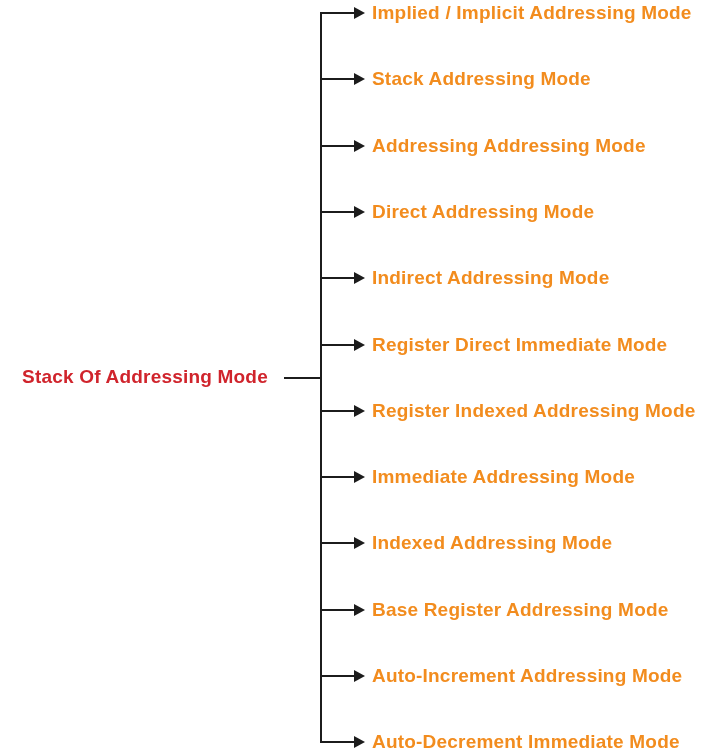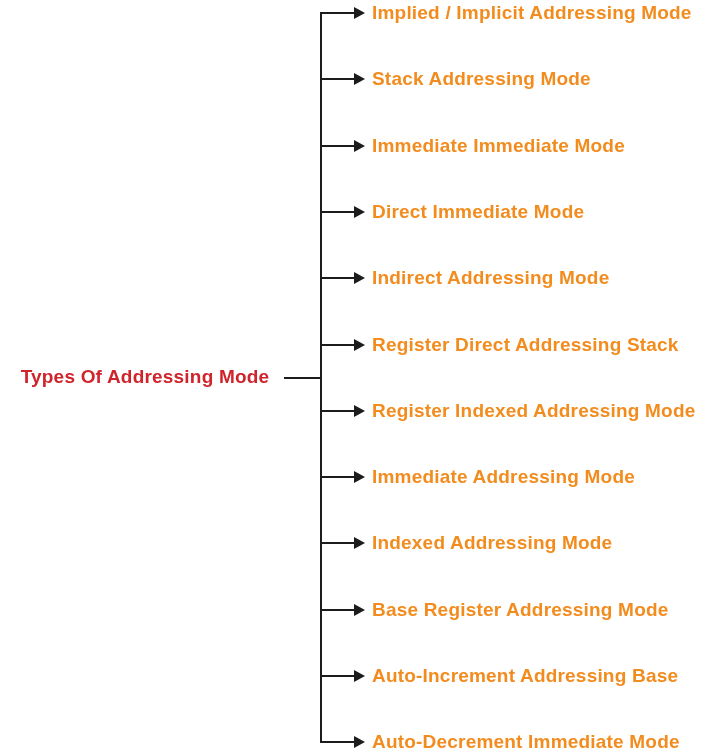--- a/index.html
+++ b/index.html
@@ -81,53 +81,53 @@
     font-weight: bold;
     color: var(--item-color);
     white-space: nowrap;
     letter-spacing: 0.2px;
   }
 </style>
 </head>
 <body>
 
 <div id="stage">
-  <div id="root-label">Types Of Addressing Mode</div>
+  <div id="root-label">Stack Of Addressing Mode</div>
   <div id="root-connector"></div>
   <div id="trunk"></div>
   <div id="rows">
       <div class="row" style="top: 13px;">
         <div class="branch-line"></div>
         <div class="arrow-head"></div>
         <div class="item-label">Implied / Implicit Addressing Mode</div>
       </div>
       <div class="row" style="top: 79.3px;">
         <div class="branch-line"></div>
         <div class="arrow-head"></div>
         <div class="item-label">Stack Addressing Mode</div>
       </div>
       <div class="row" style="top: 145.6px;">
         <div class="branch-line"></div>
         <div class="arrow-head"></div>
-        <div class="item-label">Immediate Immediate Mode</div>
+        <div class="item-label">Addressing Addressing Mode</div>
       </div>
       <div class="row" style="top: 211.9px;">
         <div class="branch-line"></div>
         <div class="arrow-head"></div>
-        <div class="item-label">Direct Immediate Mode</div>
+        <div class="item-label">Direct Addressing Mode</div>
       </div>
       <div class="row" style="top: 278.2px;">
         <div class="branch-line"></div>
         <div class="arrow-head"></div>
         <div class="item-label">Indirect Addressing Mode</div>
       </div>
       <div class="row" style="top: 344.5px;">
         <div class="branch-line"></div>
         <div class="arrow-head"></div>
-        <div class="item-label">Register Direct Addressing Stack</div>
+        <div class="item-label">Register Direct Immediate Mode</div>
       </div>
       <div class="row" style="top: 410.8px;">
         <div class="branch-line"></div>
         <div class="arrow-head"></div>
         <div class="item-label">Register Indexed Addressing Mode</div>
       </div>
       <div class="row" style="top: 477.1px;">
         <div class="branch-line"></div>
         <div class="arrow-head"></div>
         <div class="item-label">Immediate Addressing Mode</div>
@@ -138,21 +138,21 @@
         <div class="item-label">Indexed Addressing Mode</div>
       </div>
       <div class="row" style="top: 609.7px;">
         <div class="branch-line"></div>
         <div class="arrow-head"></div>
         <div class="item-label">Base Register Addressing Mode</div>
       </div>
       <div class="row" style="top: 676px;">
         <div class="branch-line"></div>
         <div class="arrow-head"></div>
-        <div class="item-label">Auto-Increment Addressing Base</div>
+        <div class="item-label">Auto-Increment Addressing Mode</div>
       </div>
       <div class="row" style="top: 742.3px;">
         <div class="branch-line"></div>
         <div class="arrow-head"></div>
         <div class="item-label">Auto-Decrement Immediate Mode</div>
       </div>
     </div>
 </div>
 
 </body></html>

